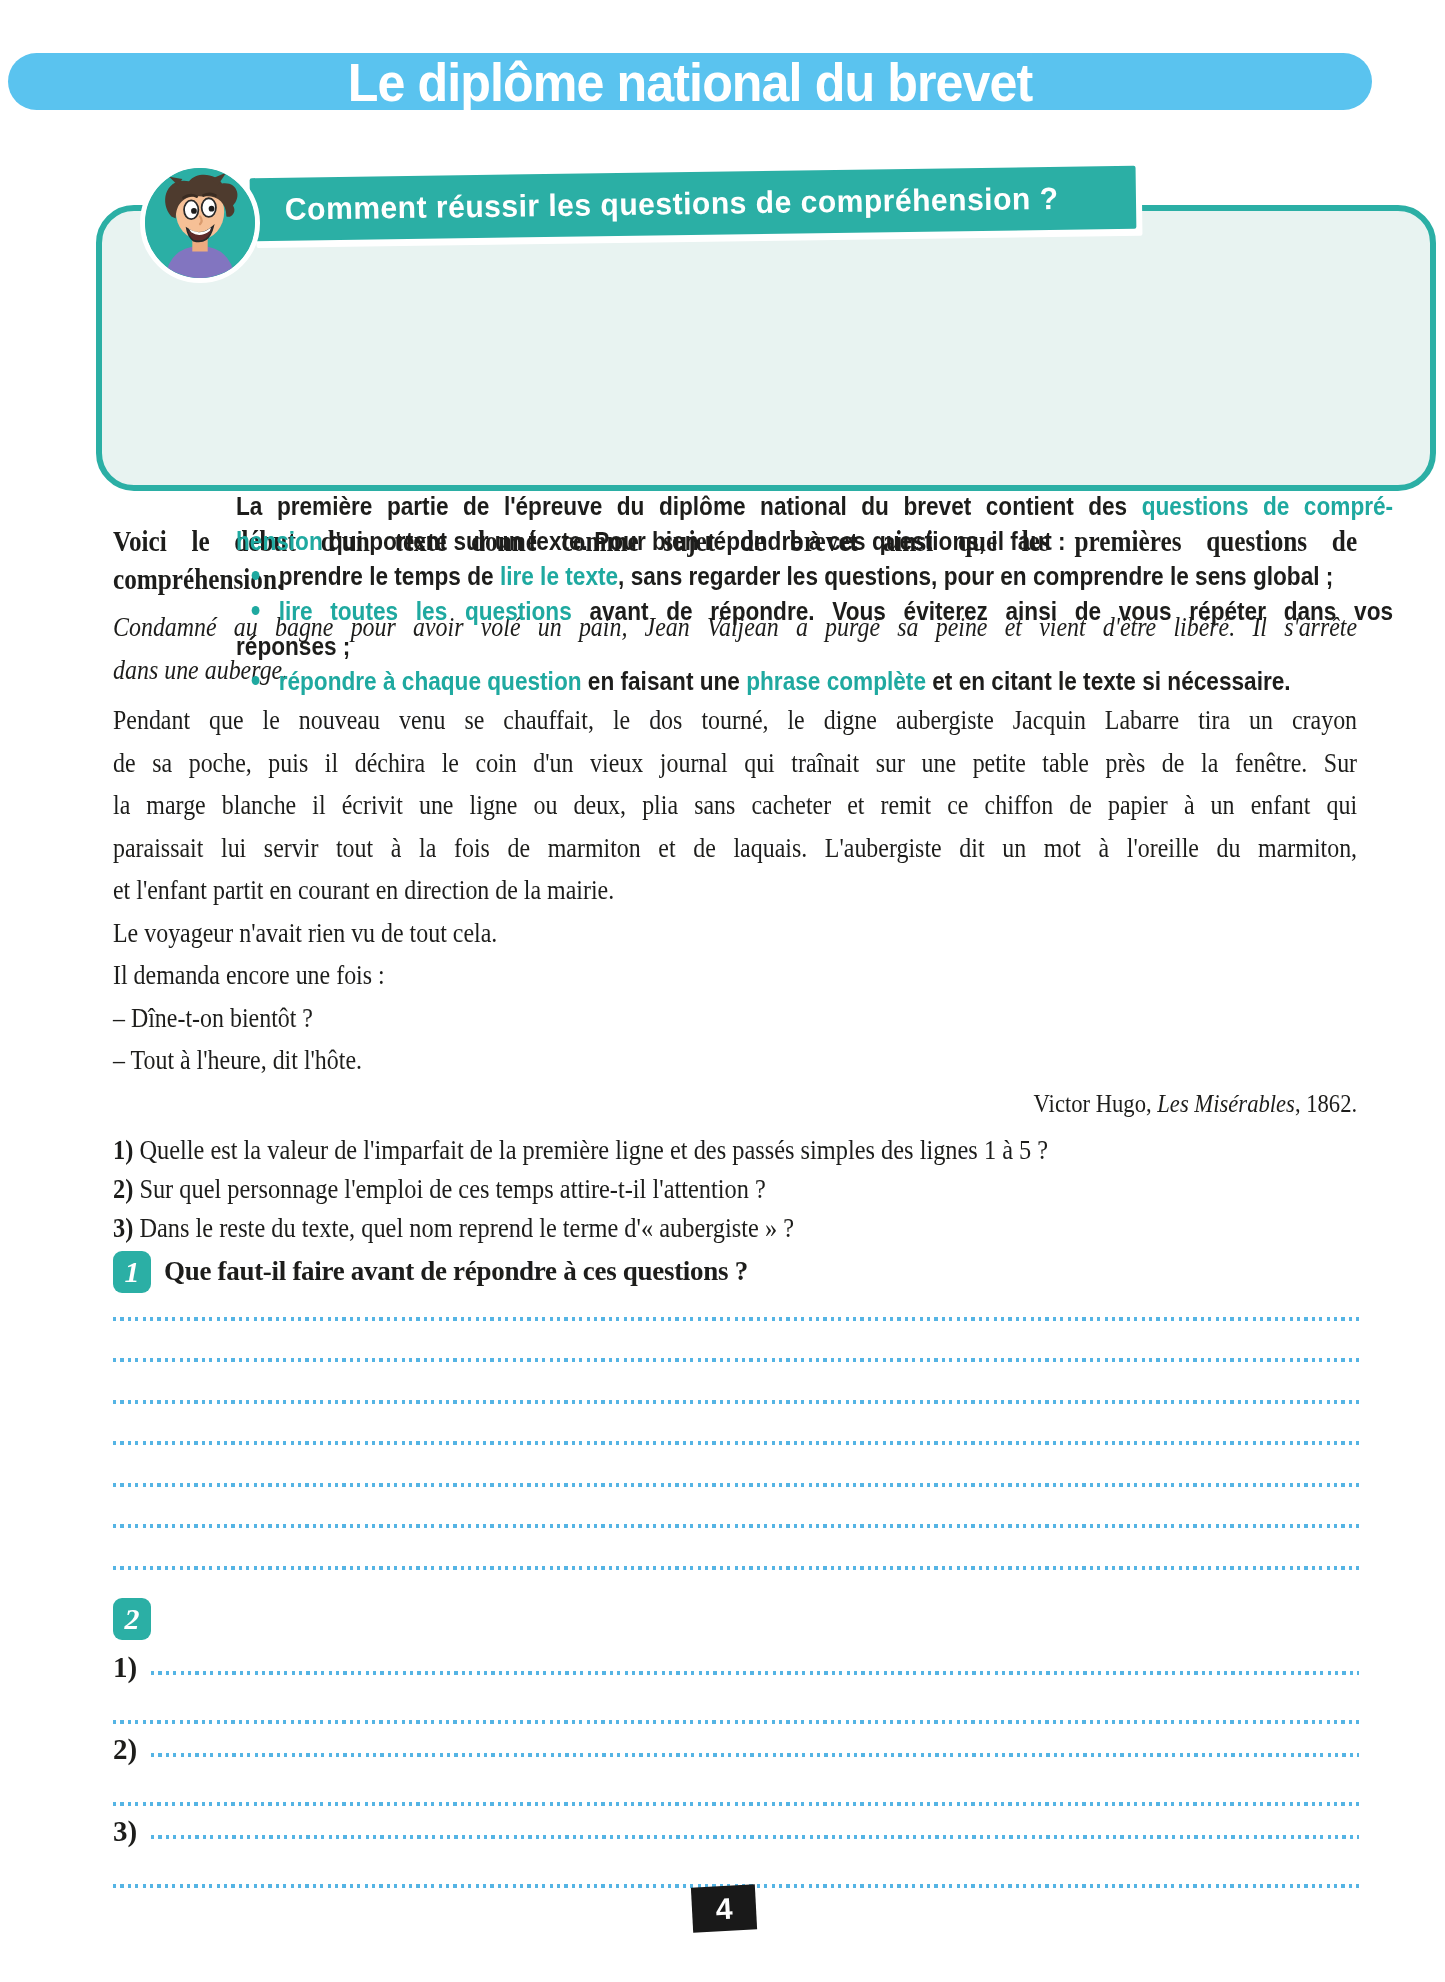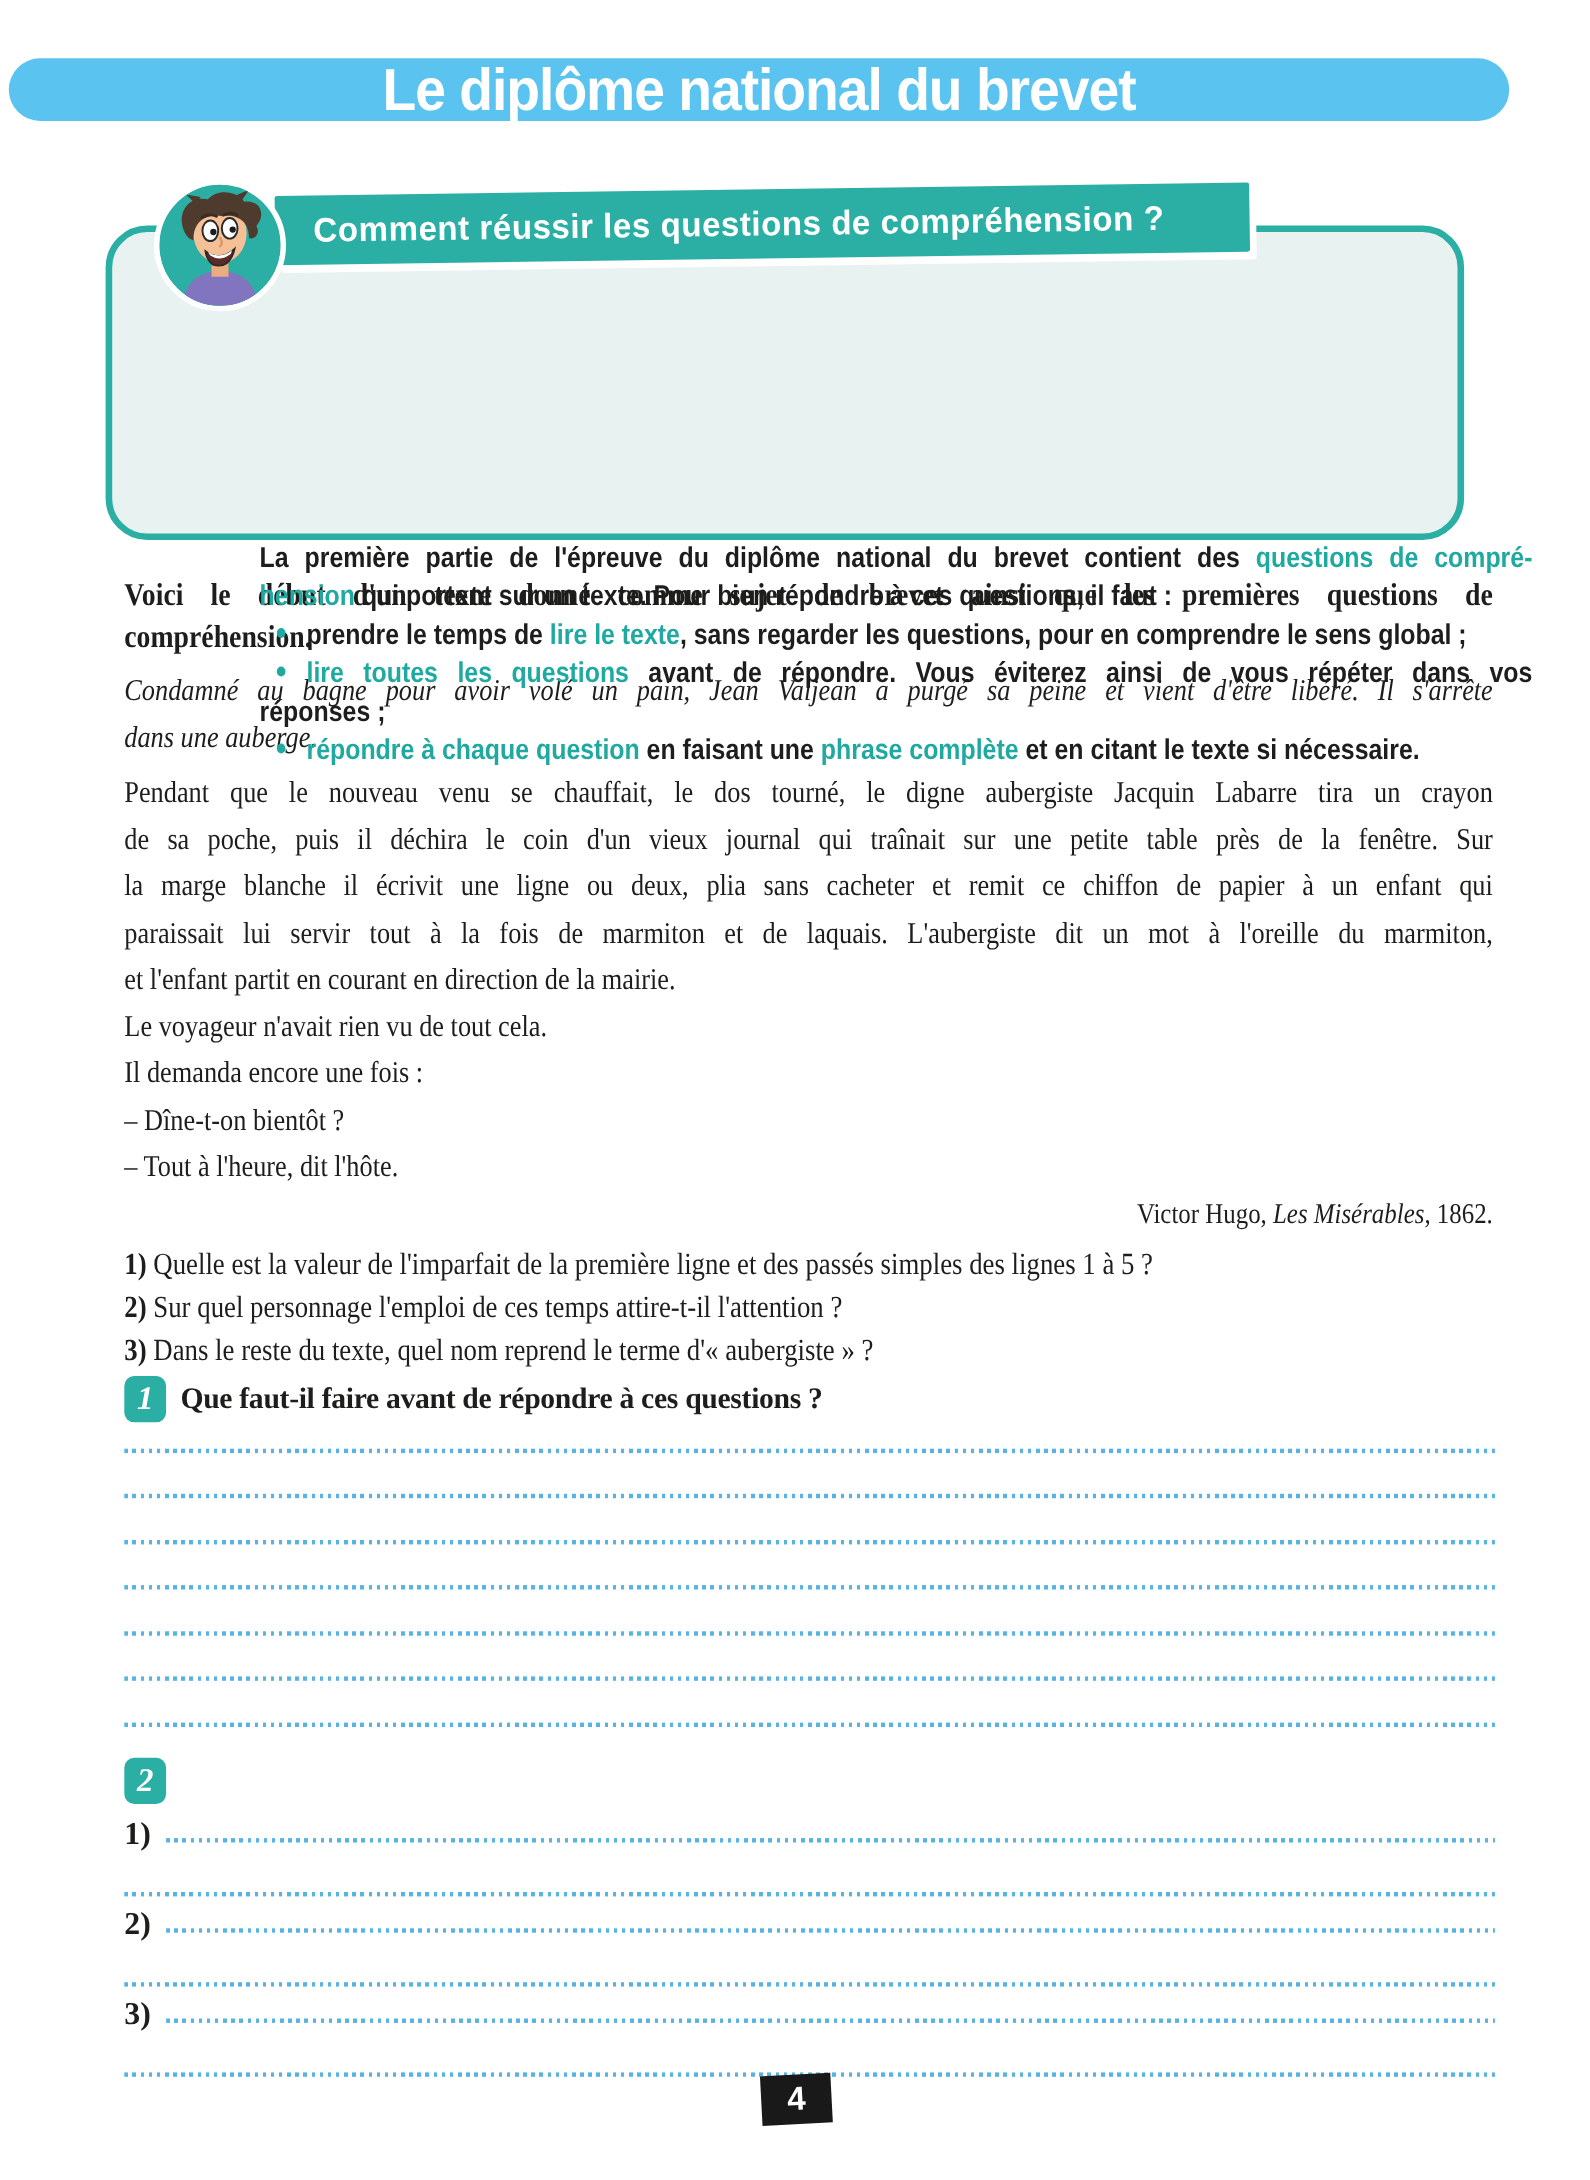--- a/index.html
+++ b/index.html
@@ -17,21 +17,21 @@
     position:absolute;left:8px;top:53px;width:1364px;height:57px;
     background:var(--banner_blue);border-radius:35px;
     display:flex;align-items:center;justify-content:center;
   }
   .top-banner .t{
     color:#fff;font-size:54px;font-weight:bold;letter-spacing:-1px;
     transform:scaleX(.93);white-space:nowrap;
   }
   
   .intro-box{
-    position:absolute;left:96px;top:205px;width:1235px;height:286px;
+    position:absolute;left:96px;top:205px;width:1340px;height:286px;
     box-sizing:border-box;background:var(--box_bg);
     border:6px solid var(--teal);border-radius:38px;z-index:2;overflow:visible;
   }
   .intro-banner{
     position:absolute;left:250px;top:172px;width:886px;height:63px;
     background:var(--teal);z-index:4;transform:rotate(-0.8deg);
     box-shadow:6px 7px 0 #ffffff;border-radius:2px;
     display:flex;align-items:center;
   }
   .intro-banner .t{

